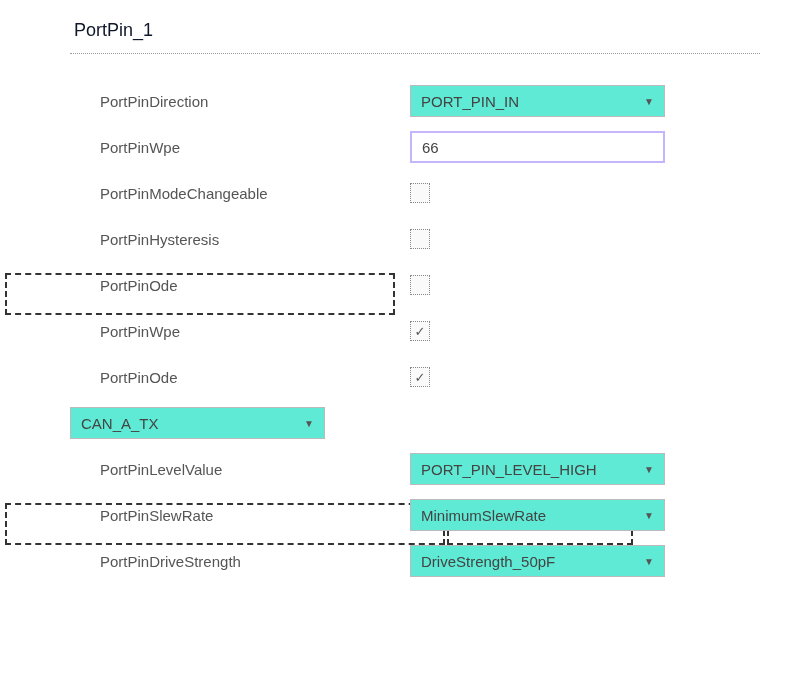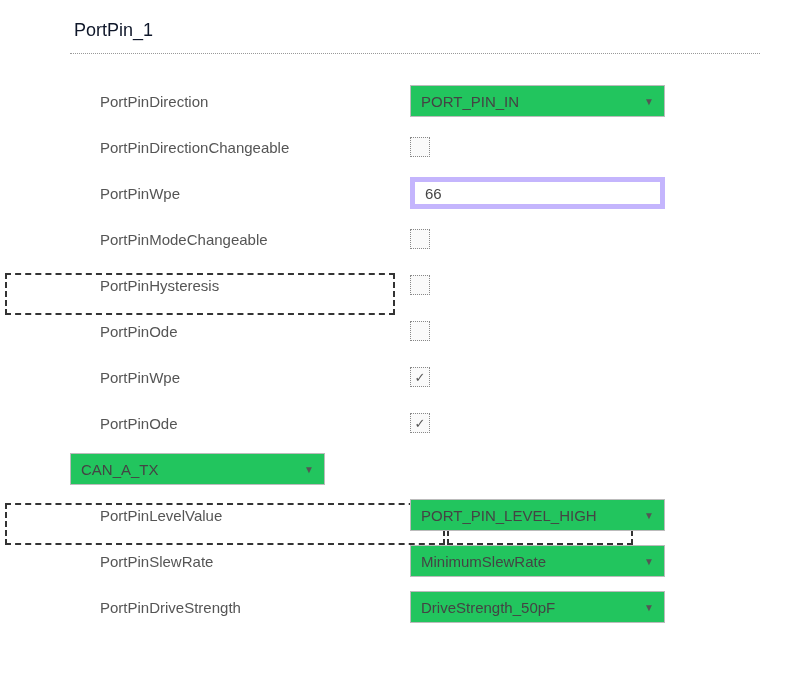--- a/index.html
+++ b/index.html
@@ -73,39 +73,39 @@
       align-items: center;
       justify-content: center;
       font-size: 13px;
       color: #555;
       cursor: pointer;
     }
     .dropdown {
       width: 255px;
       height: 32px;
       border: 1px solid #bbb;
-      background: #22c55e;
+      background: #5eead4;
       display: flex;
       align-items: center;
       justify-content: space-between;
       padding: 0 10px;
       cursor: pointer;
     }
     .dropdown-text {
       color: #444;
       font-size: 15px;
     }
     .dropdown-caret {
       font-size: 10px;
       color: #555;
     }
     .textinput {
       width: 255px;
       height: 32px;
-      border: 5px solid #c4b5fd;
+      border: 2px solid #c4b5fd;
       background: #fff;
       padding: 0 10px;
       font-size: 15px;
       color: #444;
       font-family: inherit;
     }
     .form-container {
       position: relative;
     }
   </style>
@@ -124,70 +124,64 @@
   <div class="form-row">
     <div class="label-area"><span class="label-text">PortPinDirection</span></div>
     <div class="control-area">
       <div class="dropdown">
         <span class="dropdown-text">PORT_PIN_IN</span>
         <span class="dropdown-caret">▼</span>
       </div>
     </div>
   </div>
 
-  <div class="form-row">
-    <div class="label-area"><span class="label-text">PortPinDirectionChangeable</span></div>
+
+  <div class="form-row">
+    <div class="label-area"><span class="label-text">PortPinWpe</span></div>
+    <div class="control-area">
+      <input class="textinput" value="66" style="">
+    </div>
+  </div>
+
+  <div class="form-row">
+    <div class="label-area"><span class="label-text">PortPinModeChangeable</span></div>
     <div class="control-area">
       <span class="checkbox"></span>
     </div>
   </div>
 
   <div class="form-row">
+    <div class="label-area"><span class="label-text">PortPinHysteresis</span></div>
+    <div class="control-area">
+      <span class="checkbox"></span>
+    </div>
+  </div>
+
+  <div class="form-row">
+    <div class="label-area"><span class="label-text">PortPinOde</span></div>
+    <div class="control-area">
+      <span class="checkbox"></span>
+    </div>
+  </div>
+
+  <div class="form-row">
     <div class="label-area"><span class="label-text">PortPinWpe</span></div>
     <div class="control-area">
-      <input class="textinput" value="66" style="">
-    </div>
-  </div>
-
-  <div class="form-row">
-    <div class="label-area"><span class="label-text">PortPinModeChangeable</span></div>
-    <div class="control-area">
-      <span class="checkbox"></span>
-    </div>
-  </div>
-
-  <div class="form-row">
-    <div class="label-area"><span class="label-text">PortPinHysteresis</span></div>
-    <div class="control-area">
-      <span class="checkbox"></span>
+      <span class="checkbox">✓</span>
     </div>
   </div>
 
   <div class="form-row">
     <div class="label-area"><span class="label-text">PortPinOde</span></div>
     <div class="control-area">
-      <span class="checkbox"></span>
-    </div>
-  </div>
-
-  <div class="form-row">
-    <div class="label-area"><span class="label-text">PortPinWpe</span></div>
-    <div class="control-area">
       <span class="checkbox">✓</span>
     </div>
   </div>
 
   <div class="form-row">
-    <div class="label-area"><span class="label-text">PortPinOde</span></div>
-    <div class="control-area">
-      <span class="checkbox">✓</span>
-    </div>
-  </div>
-
-  <div class="form-row">
     <div class="control-area">
       <div class="dropdown">
         <span class="dropdown-text">CAN_A_TX</span>
         <span class="dropdown-caret">▼</span>
       </div>
     </div>
   </div>
 
   <div class="form-row">
     <div class="label-area"><span class="label-text">PortPinLevelValue</span></div>

